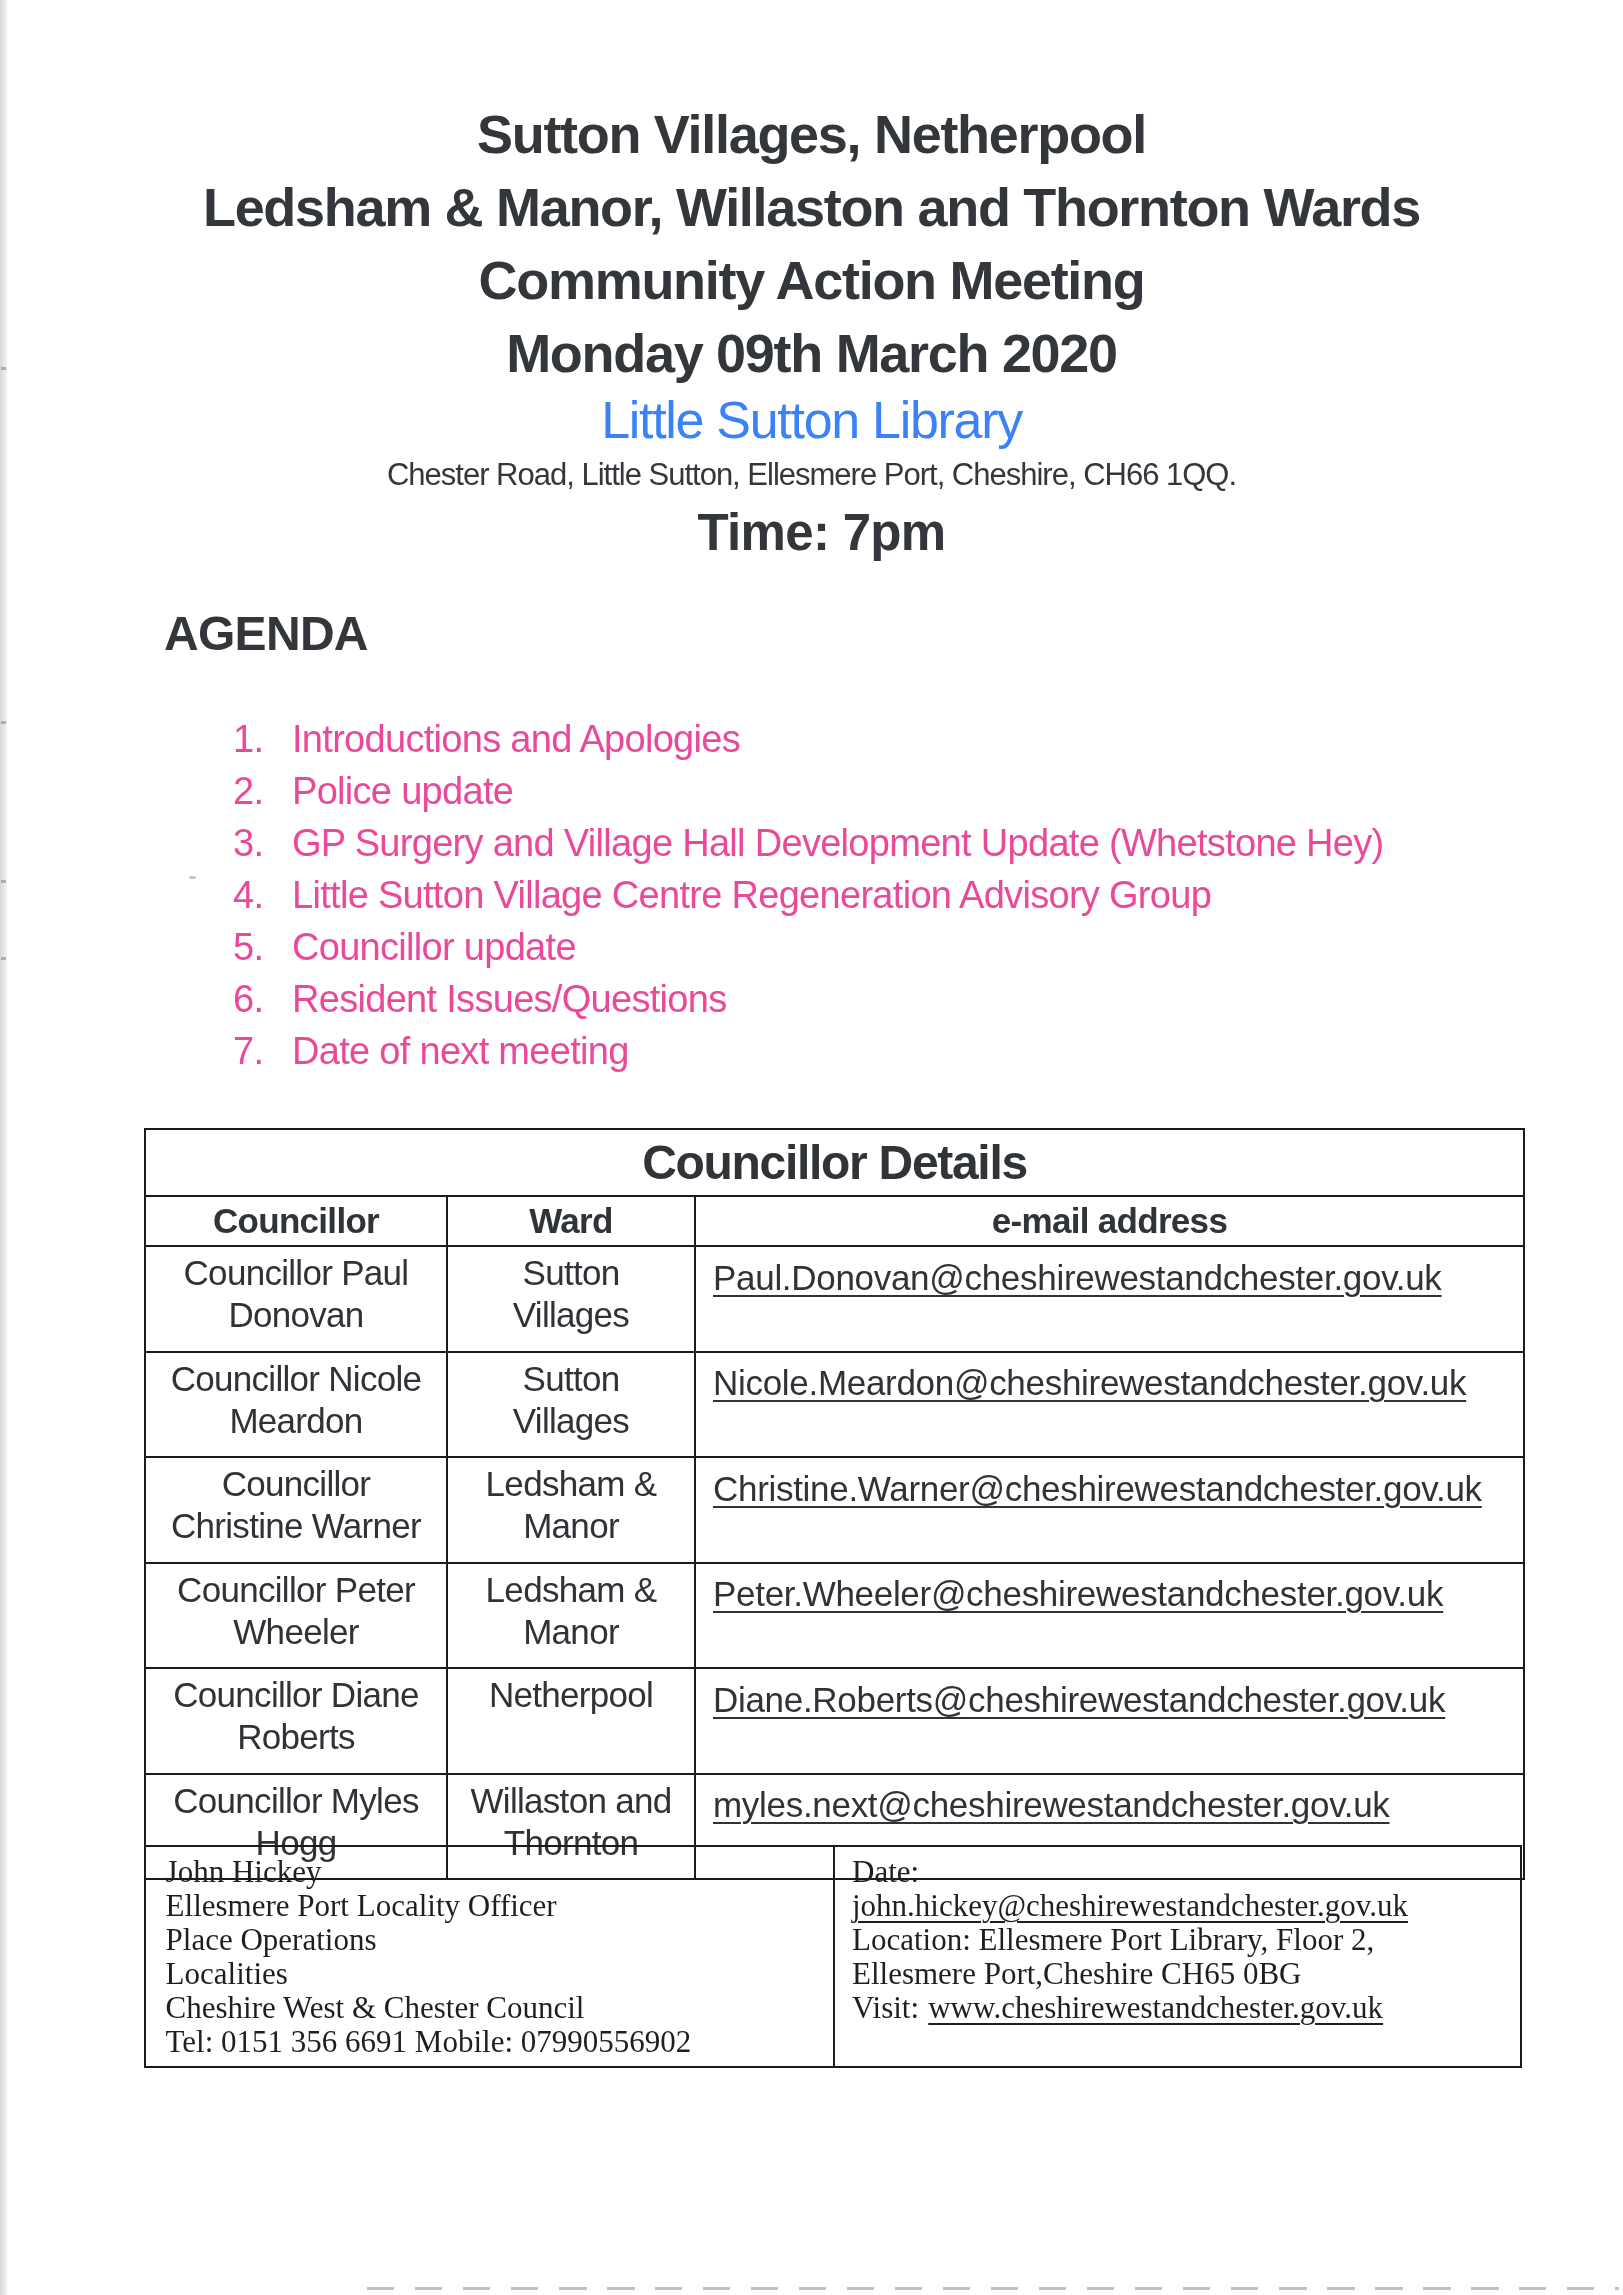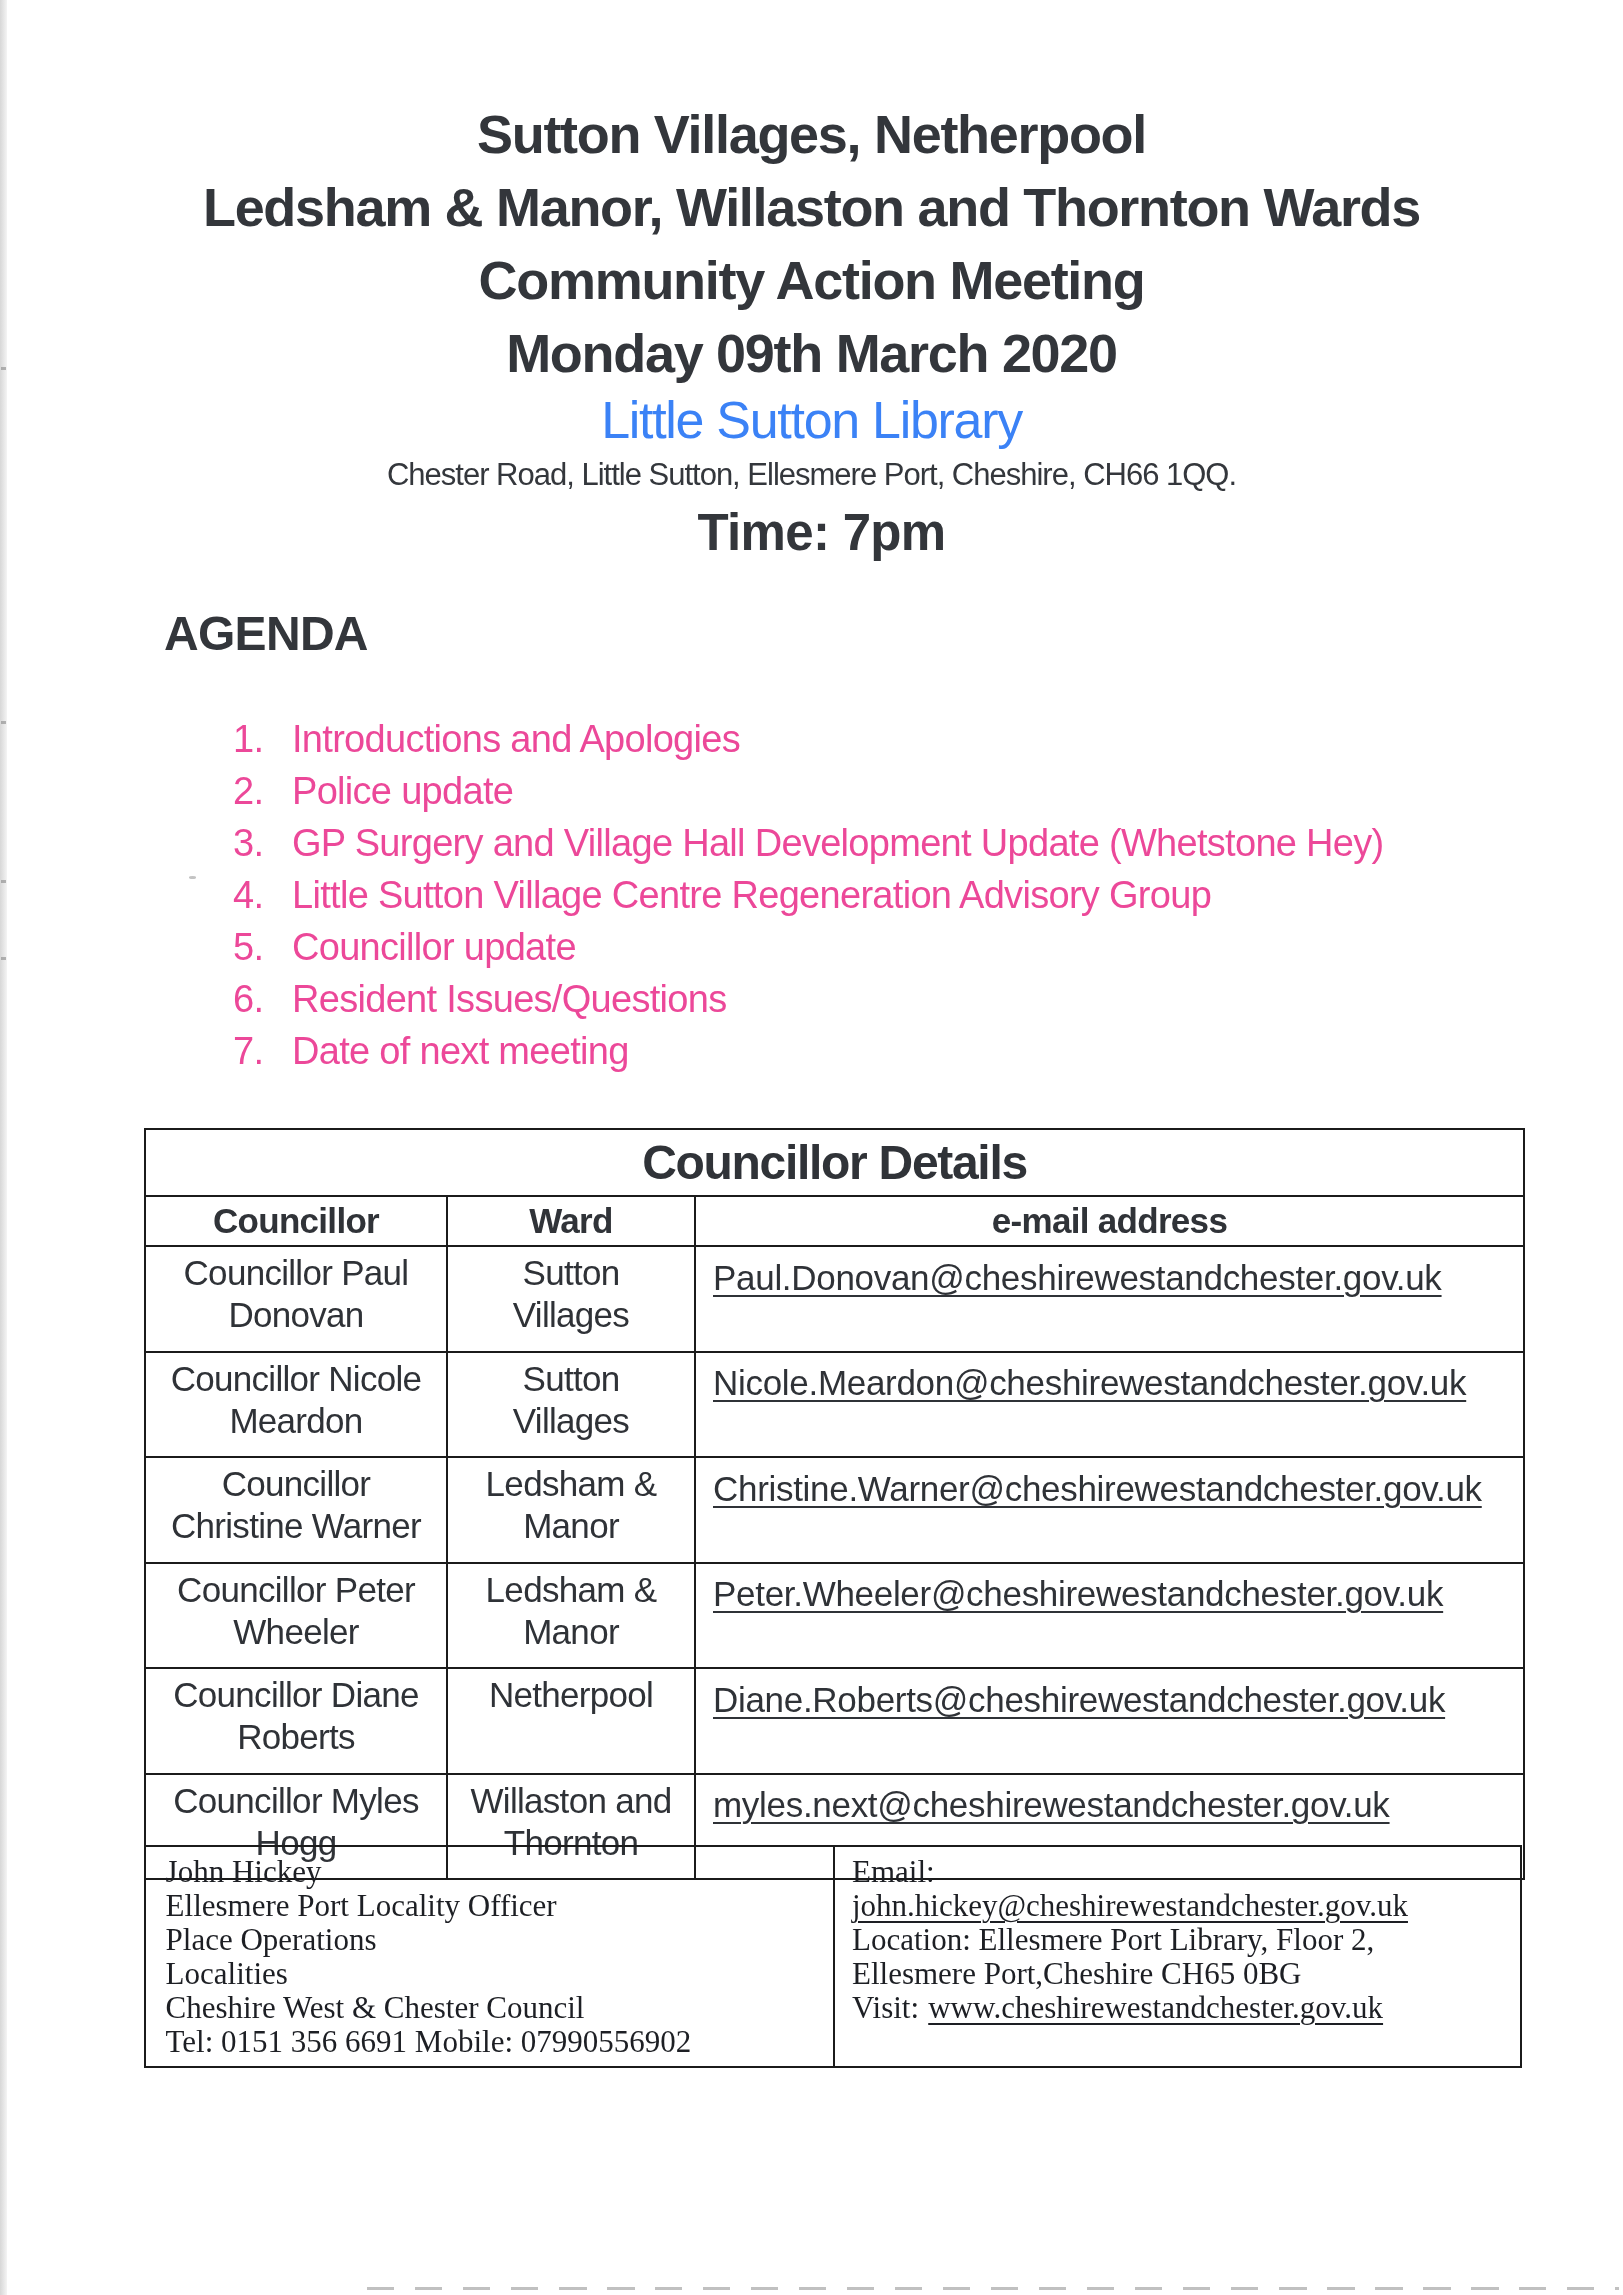--- a/index.html
+++ b/index.html
@@ -205,21 +205,21 @@
   <div class="contact-box">
     <div class="contact-left">
       <div>John Hickey</div>
       <div>Ellesmere Port Locality Officer</div>
       <div>Place Operations</div>
       <div>Localities</div>
       <div>Cheshire West &amp; Chester Council</div>
       <div>Tel: 0151 356 6691  Mobile: 07990556902</div>
     </div>
     <div class="contact-right">
-      <div>Email:</div>
+      <div>Date:</div>
       <div><u>john.hickey@cheshirewestandchester.gov.uk</u></div>
       <div>Location: Ellesmere Port Library, Floor 2,</div>
       <div>Ellesmere Port,Cheshire CH65 0BG</div>
       <div>
         <span class="visit-label">Visit:</span><u>www.cheshirewestandchester.gov.uk</u>
       </div>
     </div>
   </div>
 
 </div>

